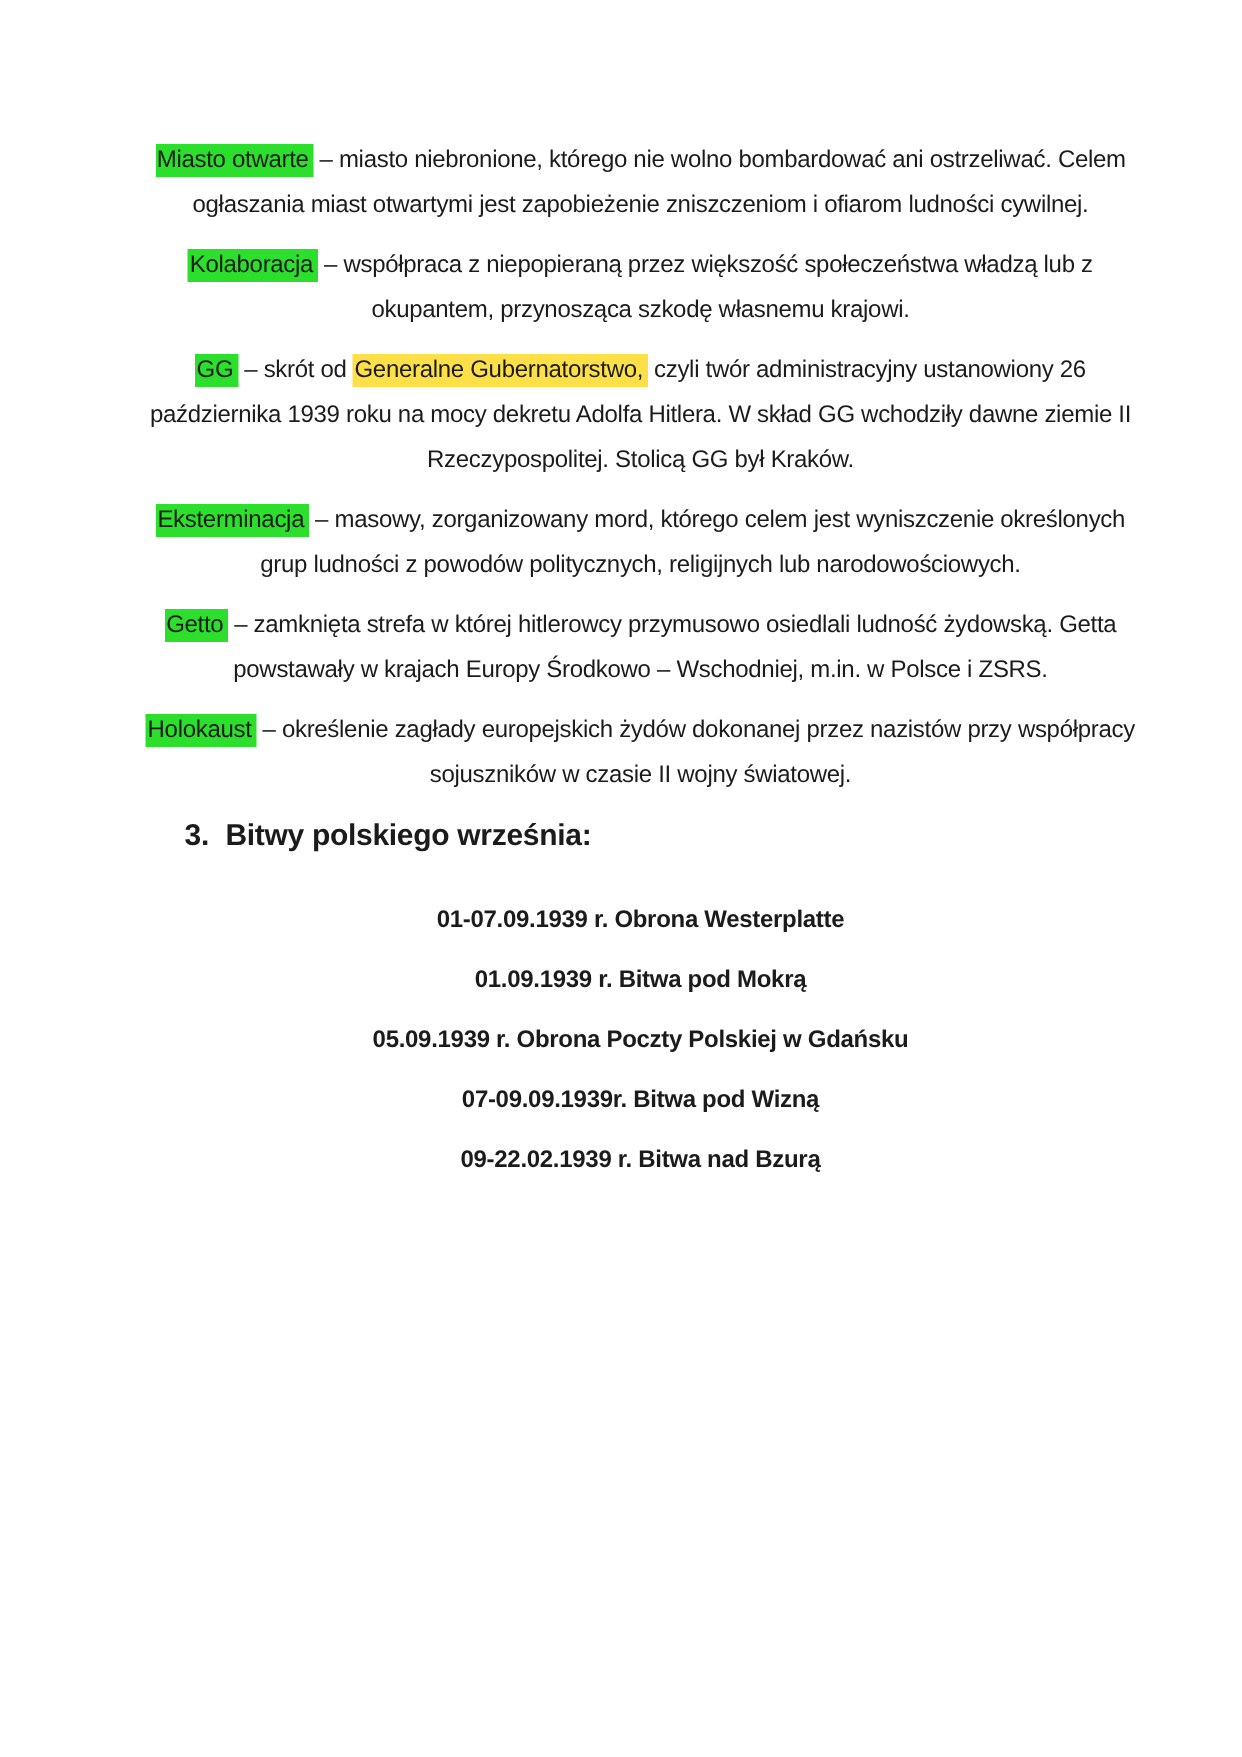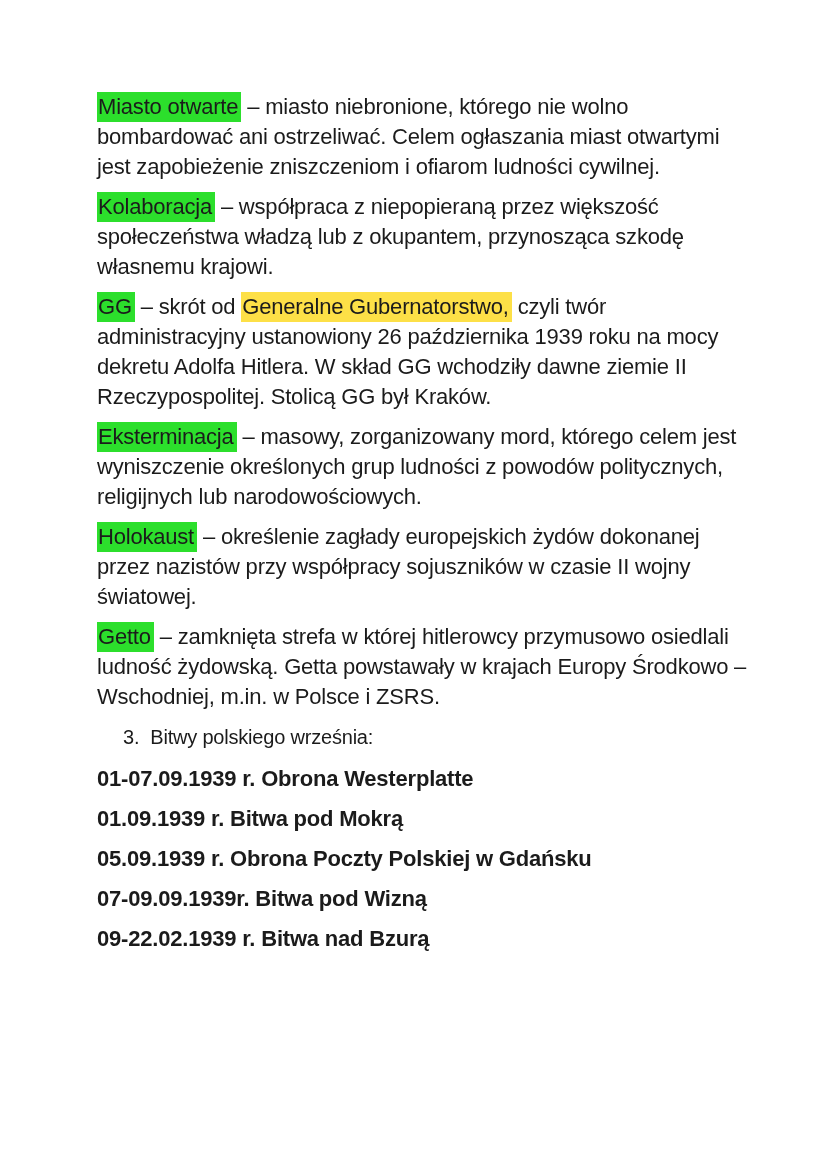--- a/index.html
+++ b/index.html
@@ -15,36 +15,37 @@
     box-sizing: border-box;
     padding: 92px 70px 60px 97px;
     font-family: "Liberation Sans", "DejaVu Sans", sans-serif;
     color: #1b1b1b;
   }
   .content {
     width: 660px;
   }
   .para {
     margin: 0 0 10px 0;
-    font-size: 22px;
+    font-size: 16px;
     line-height: 30px;
     letter-spacing: -0.2px;
+    text-align: center;
   }
   mark {
     color: inherit;
     padding: 2px 3px 3px 1px;
   }
   mark.hl-green  { background: #2cdf2c; }
   mark.hl-yellow { background: #fde047; }
   .heading {
-    margin: 2px 0 12px 0;
+    margin: 2px 0 27px 0;
     padding-left: 26px;
     font-size: 20px;
     line-height: 30px;
-    font-weight: normal;
+    font-weight: bold;
     letter-spacing: -0.2px;
   }
   .heading .h-num {
     display: inline-block;
     margin-right: 11px;
   }
   .battle {
     margin-bottom: 10px;
     font-weight: bold;
   }
@@ -56,23 +57,23 @@
   <div class="content">
 
     <p class="para"><mark class="hl-green">Miasto otwarte</mark><span> – miasto niebronione, którego nie wolno bombardować ani ostrzeliwać. Celem ogłaszania miast otwartymi jest zapobieżenie zniszczeniom i ofiarom ludności cywilnej.</span></p>
 
     <p class="para"><mark class="hl-green">Kolaboracja</mark><span> – współpraca z niepopieraną przez większość społeczeństwa władzą lub z okupantem, przynosząca szkodę własnemu krajowi.</span></p>
 
     <p class="para"><mark class="hl-green">GG</mark><span> – skrót od </span><mark class="hl-yellow">Generalne Gubernatorstwo,</mark><span> czyli twór administracyjny ustanowiony 26 października 1939 roku na mocy dekretu Adolfa Hitlera. W skład GG wchodziły dawne ziemie II Rzeczypospolitej. Stolicą GG był Kraków.</span></p>
 
     <p class="para"><mark class="hl-green">Eksterminacja</mark><span> – masowy, zorganizowany mord, którego celem jest wyniszczenie określonych grup ludności z powodów politycznych, religijnych lub narodowościowych.</span></p>
 
+    <p class="para"><mark class="hl-green">Getto</mark><span> – zamknięta strefa w której hitlerowcy przymusowo osiedlali ludność żydowską. Getta powstawały w krajach Europy Środkowo – Wschodniej, m.in. w Polsce i ZSRS.</span></p>
+
     <p class="para"><mark class="hl-green">Holokaust</mark><span> – określenie zagłady europejskich żydów dokonanej przez nazistów przy współpracy sojuszników w czasie II wojny światowej.</span></p>
-
-    <p class="para"><mark class="hl-green">Getto</mark><span> – zamknięta strefa w której hitlerowcy przymusowo osiedlali ludność żydowską. Getta powstawały w krajach Europy Środkowo – Wschodniej, m.in. w Polsce i ZSRS.</span></p>
 
     <p class="heading"><span class="h-num">3.</span><span>Bitwy polskiego września:</span></p>
 
     <p class="para battle">01-07.09.1939 r. Obrona Westerplatte</p>
     <p class="para battle">01.09.1939 r. Bitwa pod Mokrą</p>
     <p class="para battle">05.09.1939 r. Obrona Poczty Polskiej w Gdańsku</p>
     <p class="para battle">07-09.09.1939r. Bitwa pod Wizną</p>
     <p class="para battle">09-22.02.1939 r. Bitwa nad Bzurą</p>
 
   </div>

